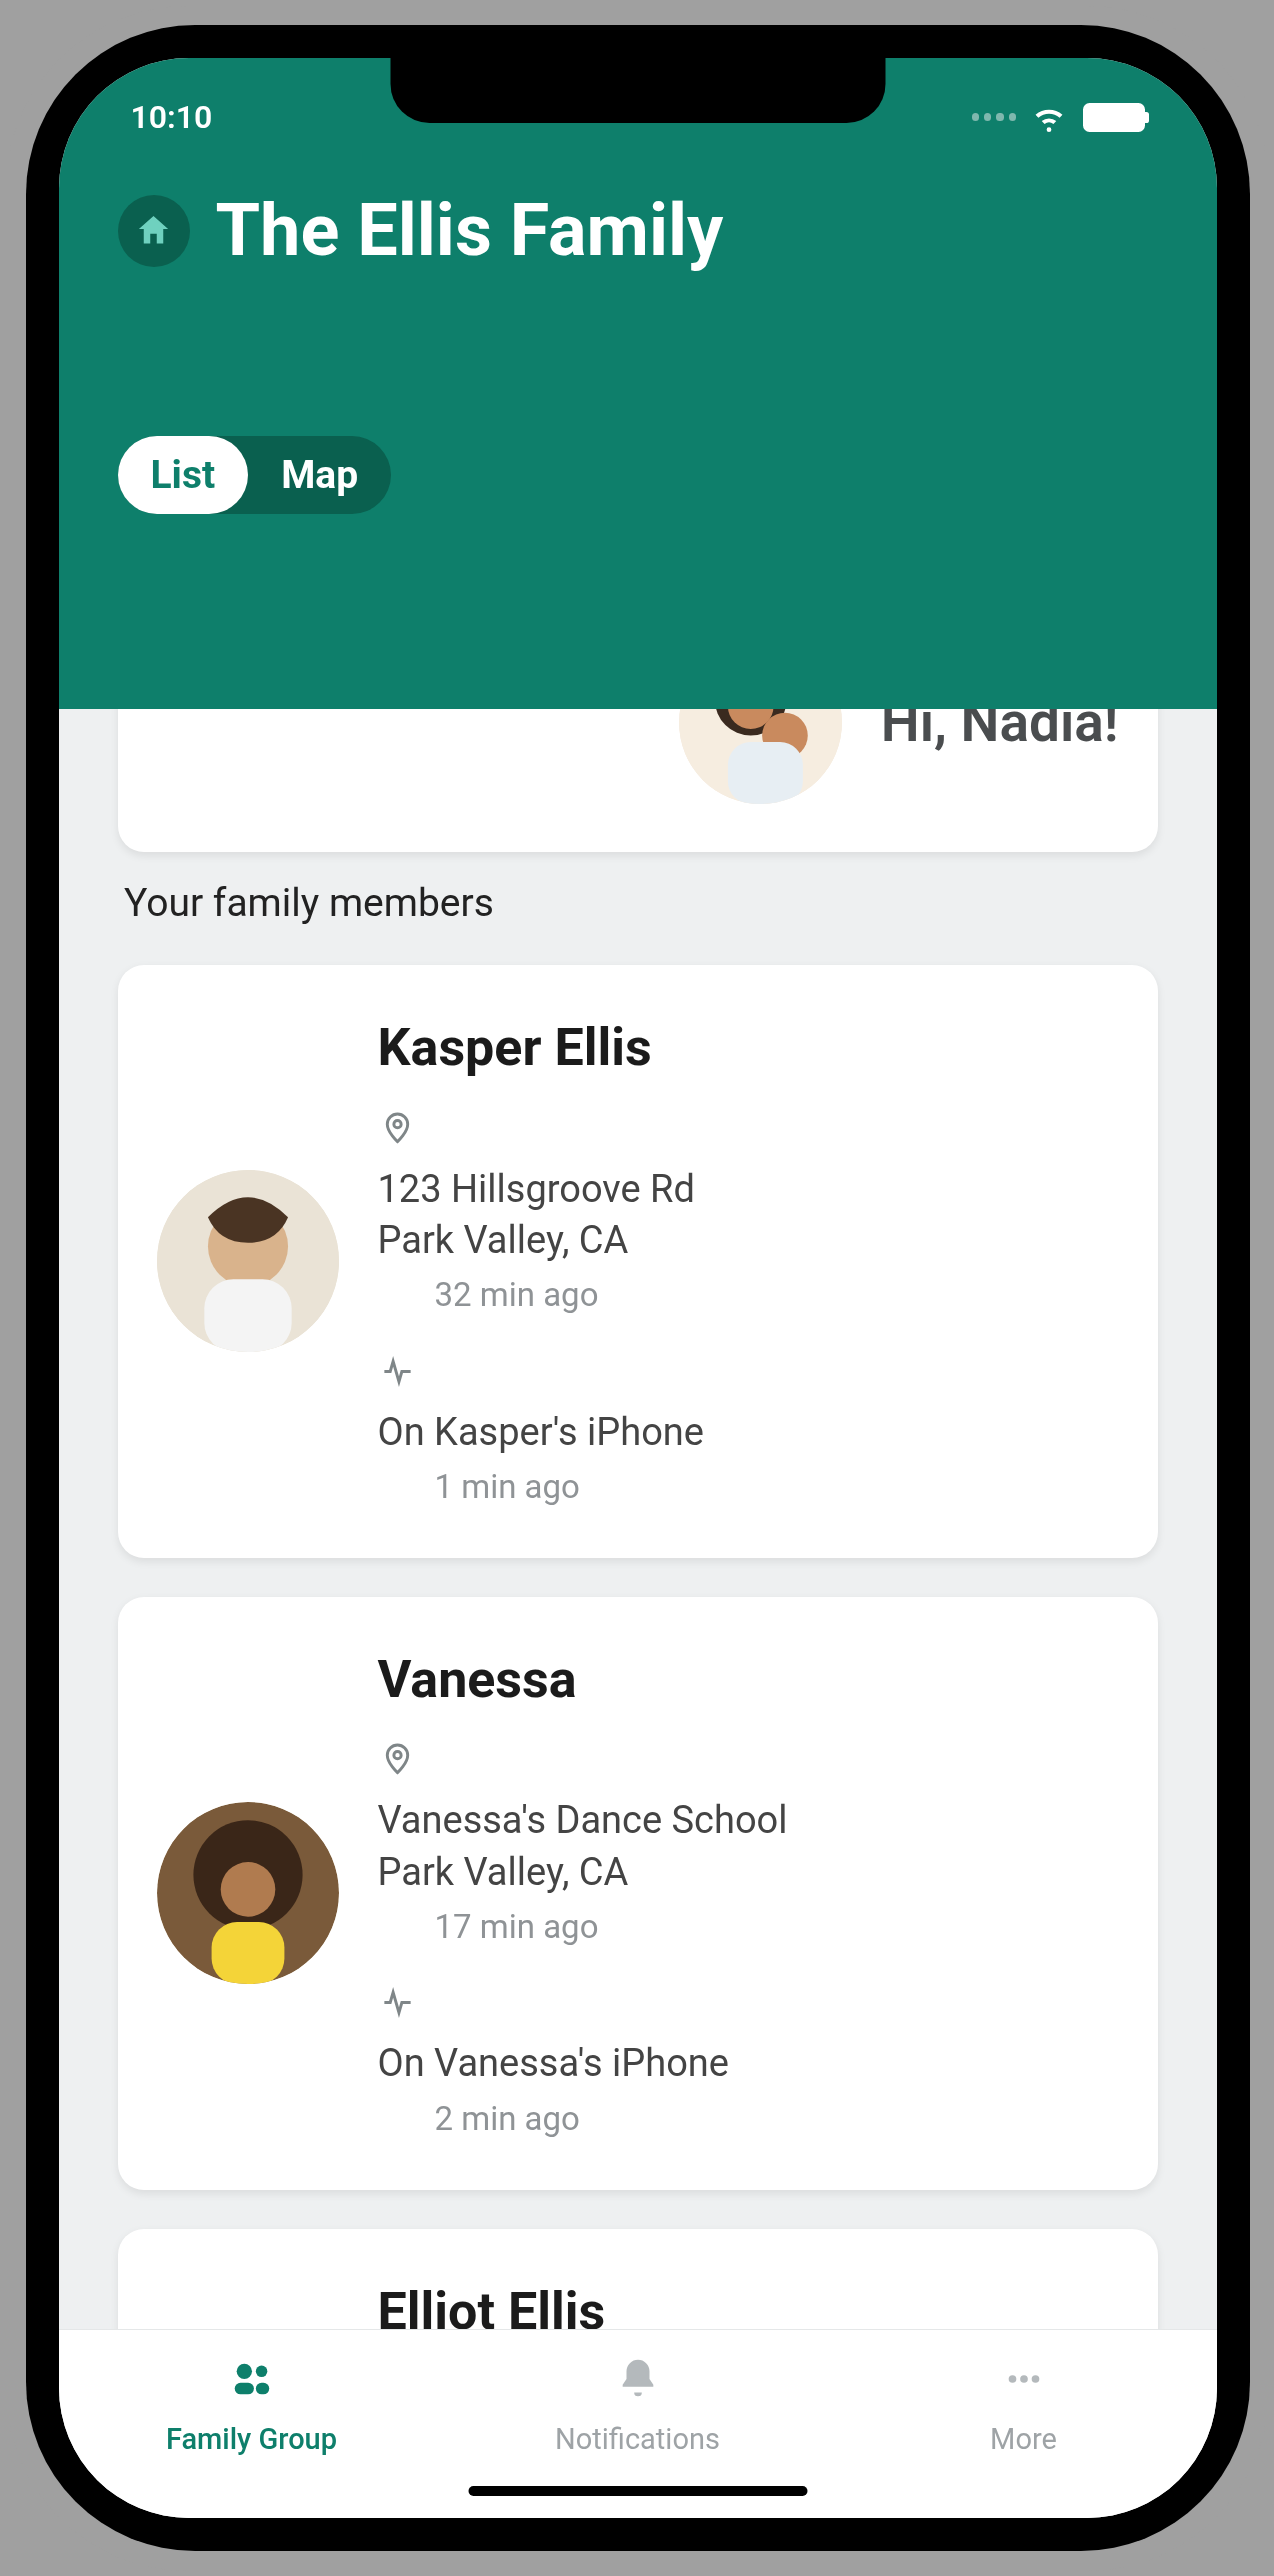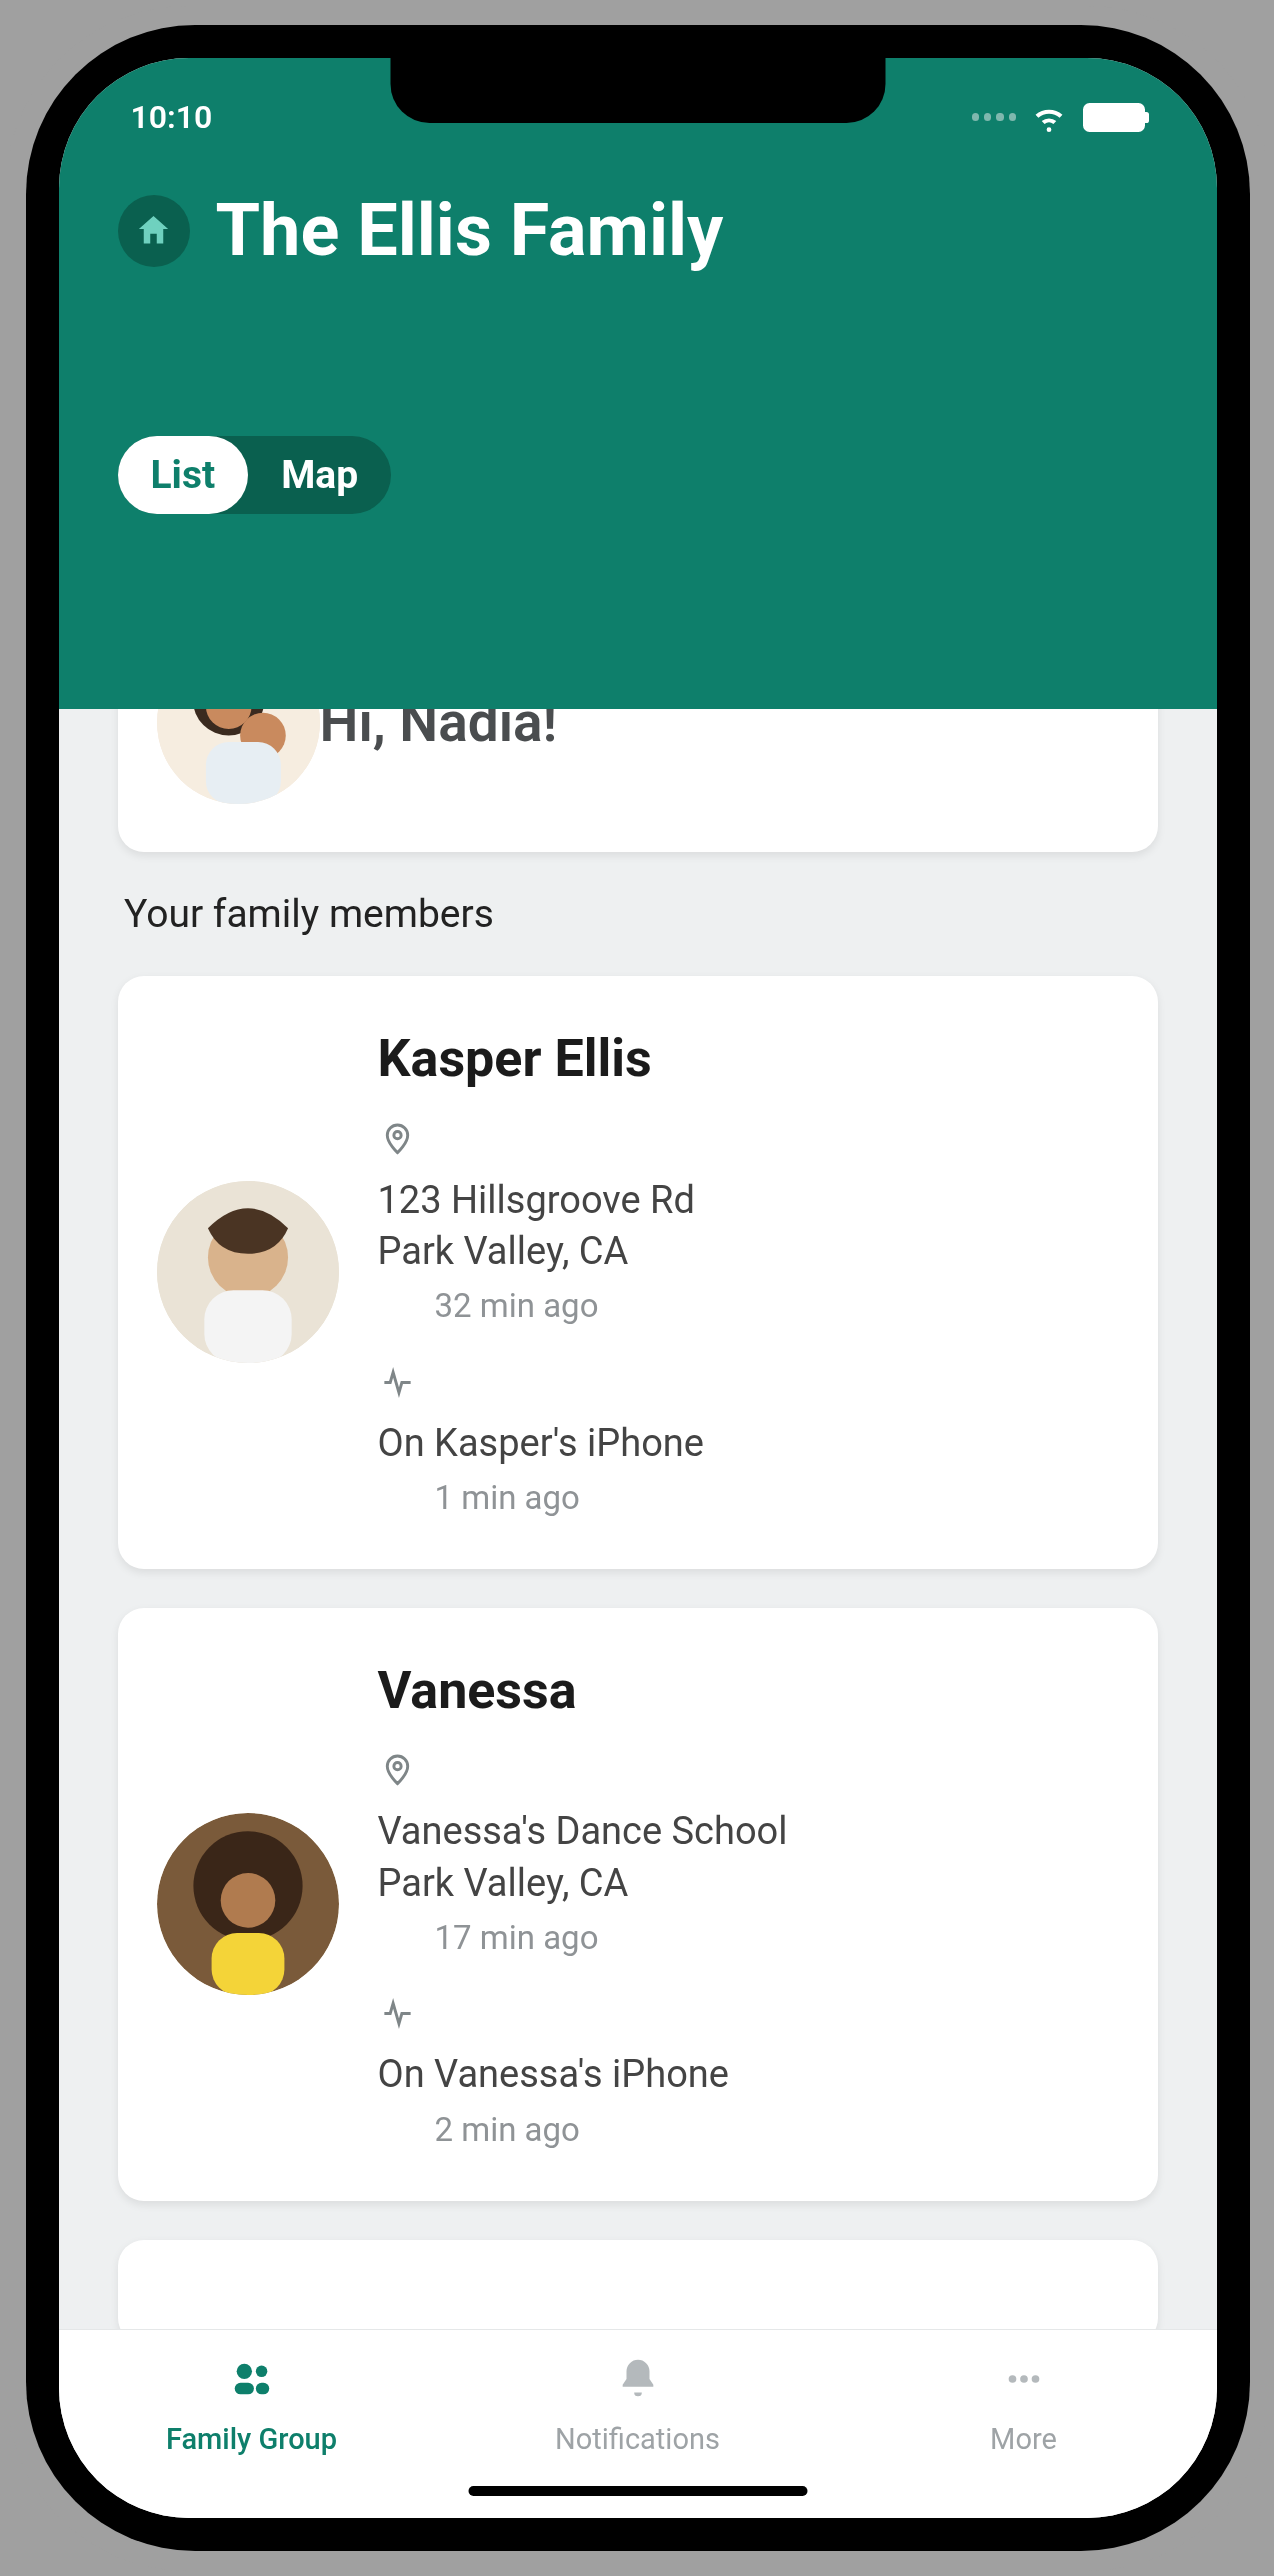--- a/index.html
+++ b/index.html
@@ -125,23 +125,25 @@
     padding: 0 59px 26px 59px;
     margin-top: -117px;
     overflow: hidden;
   }
   .greeting-card {
     background: #fff;
     border-radius: 26px;
     height: 260px;
     display: flex;
     align-items: center;
+    gap: 39px;
     padding: 0 39px;
     box-shadow: 0 3.9px 9px rgba(0,0,0,0.08);
-    margin-bottom: 39px;
+    margin-bottom: 28px;
+    justify-content: flex-end;
   }
   .avatar {
     width: 163px;
     height: 163px;
     border-radius: 50%;
     background: #f4e9dc;
     flex-shrink: 0;
     overflow: hidden;
     display:flex;
     align-items:center;
@@ -377,20 +379,23 @@
                   </svg>
               </div>
               <div class="info-text">On Vanessa's iPhone</div>
             </div>
             <div class="info-sub last">2 min ago</div>
           </div>
         </div>
 
         <div class="member-card">
           <div class="member-avatar-col"></div>
+          <div class="member-info">
+            <div class="member-name">Elliot Ellis</div>
+          </div>
         </div>
       </div>
 
       <div class="bottom-nav">
         <div class="nav-item active">
           <div class="nav-icon">
             <svg viewBox="0 0 24 24" fill="#0e7f6b">
                 <circle cx="8" cy="8" r="4"></circle>
                 <circle cx="17" cy="8" r="3"></circle>
                 <rect x="3" y="14" width="10" height="6" rx="3"></rect>

